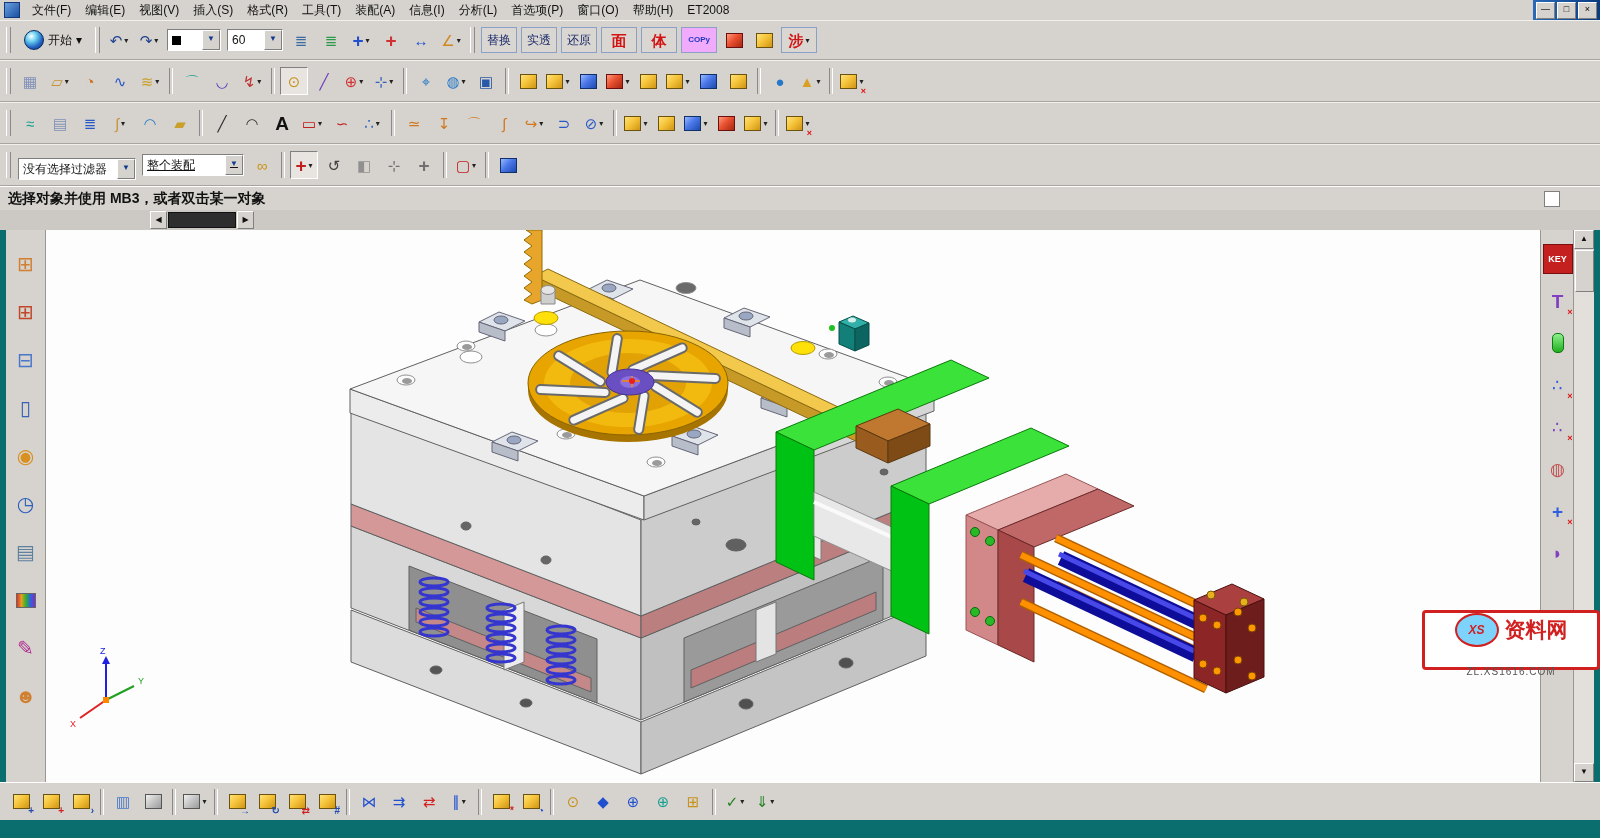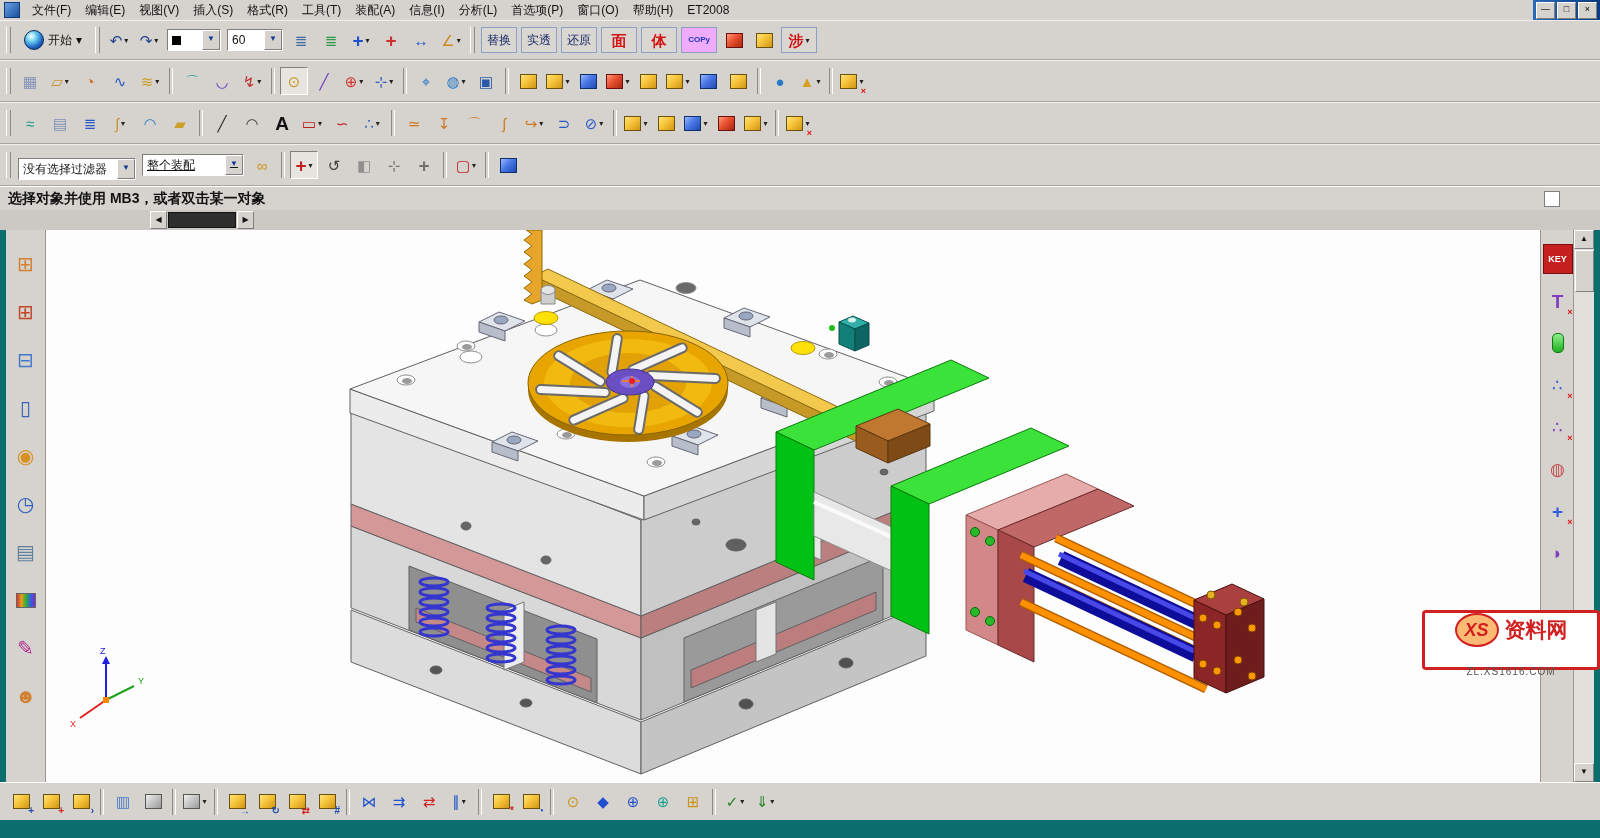--- a/index.html
+++ b/index.html
@@ -99,22 +99,22 @@
   .vsthumb{position:absolute;top:20px;left:1px;width:17px;height:40px;background:#d6d3ce;
            border:1px solid;border-color:#fff #7f7f7f #7f7f7f #fff;}
   
   .bottombar{position:absolute;left:0;top:782px;width:1600px;height:38px;background:#d6d3ce;display:flex;
              align-items:center;border-top:1px solid #fff;padding-left:6px;box-sizing:border-box;}
   .bottomframe{position:absolute;left:0;top:820px;width:1600px;height:18px;background:#0b6e6e;}
   
   .watermark{position:absolute;right:0;bottom:0;width:178px;height:60px;background:#fff;
              border:3px solid #d02020;border-radius:4px;box-sizing:border-box;display:flex;flex-wrap:wrap;
              align-items:center;justify-content:center;z-index:50;}
-  .wm-logo{width:40px;height:30px;border-radius:50%;background:#fdba74;color:#d02020;font-weight:bold;
-           font-size:18px;font-style:italic;display:flex;align-items:center;justify-content:center;
+  .wm-logo{width:40px;height:30px;border-radius:50%;background:#7dd3fc;color:#d02020;font-weight:bold;
+           font-size:12px;font-style:italic;display:flex;align-items:center;justify-content:center;
            border:2px solid #d02020;}
   .wm-title{color:#d02020;font-size:21px;font-weight:bold;margin-left:6px;}
   .wm-url{width:100%;text-align:center;color:#555;font-size:10px;letter-spacing:1px;margin-top:19px;}
   svg text{font-family:"Liberation Sans","DejaVu Sans",sans-serif;}
 </style>
 </head>
 <body>
 
 <div class="app">
 

